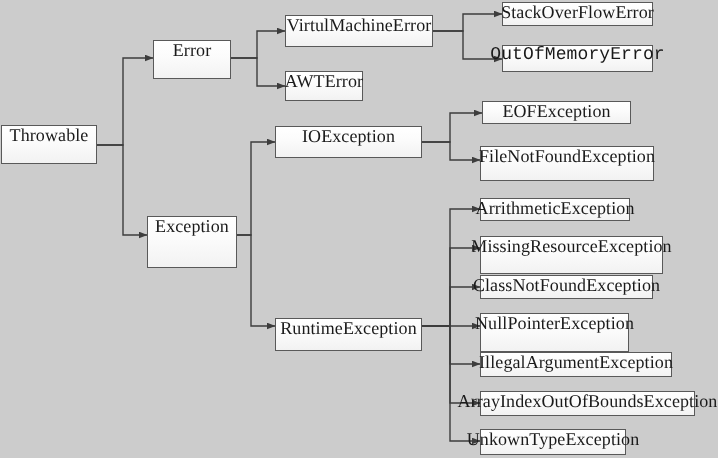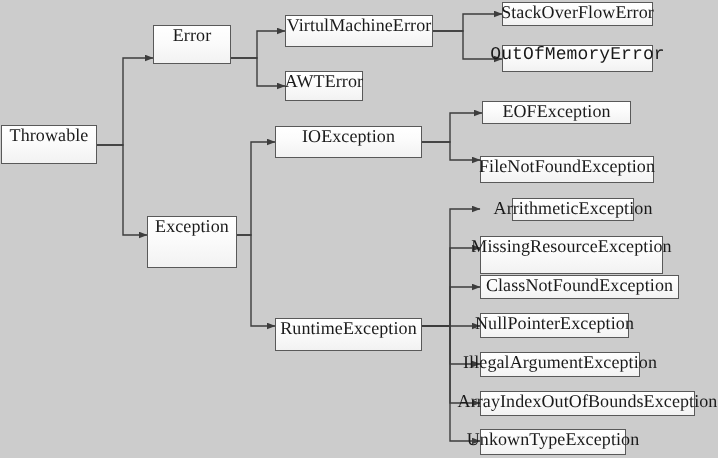--- a/index.html
+++ b/index.html
@@ -69,21 +69,21 @@
         <path d="M 422 326 L 480 326" fill="none" stroke="#3d3d3d" stroke-width="1.4" marker-end="url(#arrowhead)"></path>
         <path d="M 422 326 L 450 326 L 450 364 L 480 364" fill="none" stroke="#3d3d3d" stroke-width="1.4" marker-end="url(#arrowhead)"></path>
         <path d="M 422 326 L 450 326 L 450 403 L 480 403" fill="none" stroke="#3d3d3d" stroke-width="1.4" marker-end="url(#arrowhead)"></path>
         <path d="M 422 326 L 450 326 L 450 441 L 480 441" fill="none" stroke="#3d3d3d" stroke-width="1.4" marker-end="url(#arrowhead)"></path>
       </g>
   </svg>
   <div id="nodes-layer">
       <div class="node-box" style="left: 1px; top: 125px; width: 96px; height: 39px; border-color: rgb(89, 89, 89); color: rgb(26, 26, 26);">
         <span class="node-label">Throwable</span>
       </div>
-      <div class="node-box" style="left: 153px; top: 25px; width: 78px; height: 39px; border-color: rgb(89, 89, 89); color: rgb(26, 26, 26);">
+      <div class="node-box" style="left: 153px; top: 40px; width: 78px; height: 39px; border-color: rgb(89, 89, 89); color: rgb(26, 26, 26);">
         <span class="node-label">Error</span>
       </div>
       <div class="node-box" style="left: 147px; top: 216px; width: 90px; height: 52px; border-color: rgb(89, 89, 89); color: rgb(26, 26, 26);">
         <span class="node-label">Exception</span>
       </div>
       <div class="node-box" style="left: 285px; top: 15px; width: 148px; height: 32px; border-color: rgb(89, 89, 89); color: rgb(26, 26, 26);">
         <span class="node-label">VirtulMachineError</span>
       </div>
       <div class="node-box" style="left: 285px; top: 71px; width: 78px; height: 30px; border-color: rgb(89, 89, 89); color: rgb(26, 26, 26);">
         <span class="node-label">AWTError</span>
@@ -96,36 +96,36 @@
       </div>
       <div class="node-box" style="left: 502px; top: 2px; width: 151px; height: 24px; border-color: rgb(89, 89, 89); color: rgb(26, 26, 26);">
         <span class="node-label">StackOverFlowError</span>
       </div>
       <div class="node-box" style="left: 502px; top: 45px; width: 151px; height: 27px; border-color: rgb(89, 89, 89); color: rgb(26, 26, 26); font-family: Liberation Mono, monospace;">
         <span class="node-label">OutOfMemoryError</span>
       </div>
       <div class="node-box" style="left: 482px; top: 101px; width: 149px; height: 23px; border-color: rgb(89, 89, 89); color: rgb(26, 26, 26);">
         <span class="node-label">EOFException</span>
       </div>
-      <div class="node-box" style="left: 480px; top: 156px; width: 174px; height: 27px; border-color: rgb(89, 89, 89); color: rgb(26, 26, 26);">
+      <div class="node-box" style="left: 480px; top: 146px; width: 174px; height: 35px; border-color: rgb(89, 89, 89); color: rgb(26, 26, 26);">
         <span class="node-label">FileNotFoundException</span>
       </div>
-      <div class="node-box" style="left: 480px; top: 198px; width: 122px; height: 23px; border-color: rgb(89, 89, 89); color: rgb(26, 26, 26); margin-left: 32px;">
+      <div class="node-box" style="left: 480px; top: 198px; width: 150px; height: 23px; border-color: rgb(89, 89, 89); color: rgb(26, 26, 26);">
         <span class="node-label">ArrithmeticException</span>
       </div>
       <div class="node-box" style="left: 480px; top: 236px; width: 183px; height: 38px; border-color: rgb(89, 89, 89); color: rgb(26, 26, 26);">
         <span class="node-label">MissingResourceException</span>
       </div>
-      <div class="node-box" style="left: 480px; top: 275px; width: 199px; height: 24px; border-color: rgb(89, 89, 89); color: rgb(26, 26, 26);">
+      <div class="node-box" style="left: 480px; top: 275px; width: 173px; height: 24px; border-color: rgb(89, 89, 89); color: rgb(26, 26, 26);">
         <span class="node-label">ClassNotFoundException</span>
       </div>
-      <div class="node-box" style="left: 480px; top: 313px; width: 149px; height: 25px; border-color: rgb(89, 89, 89); color: rgb(26, 26, 26);">
+      <div class="node-box" style="left: 480px; top: 313px; width: 149px; height: 39px; border-color: rgb(89, 89, 89); color: rgb(26, 26, 26);">
         <span class="node-label">NullPointerException</span>
       </div>
-      <div class="node-box" style="left: 480px; top: 352px; width: 160px; height: 25px; border-color: rgb(89, 89, 89); color: rgb(26, 26, 26);">
+      <div class="node-box" style="left: 480px; top: 352px; width: 192px; height: 25px; border-color: rgb(89, 89, 89); color: rgb(26, 26, 26);">
         <span class="node-label">IllegalArgumentException</span>
       </div>
       <div class="node-box" style="left: 480px; top: 391px; width: 215px; height: 25px; border-color: rgb(89, 89, 89); color: rgb(26, 26, 26);">
         <span class="node-label">ArrayIndexOutOfBoundsException</span>
       </div>
       <div class="node-box" style="left: 480px; top: 429px; width: 146px; height: 26px; border-color: rgb(89, 89, 89); color: rgb(26, 26, 26);">
         <span class="node-label">UnkownTypeException</span>
       </div>
     </div>
 </div>

